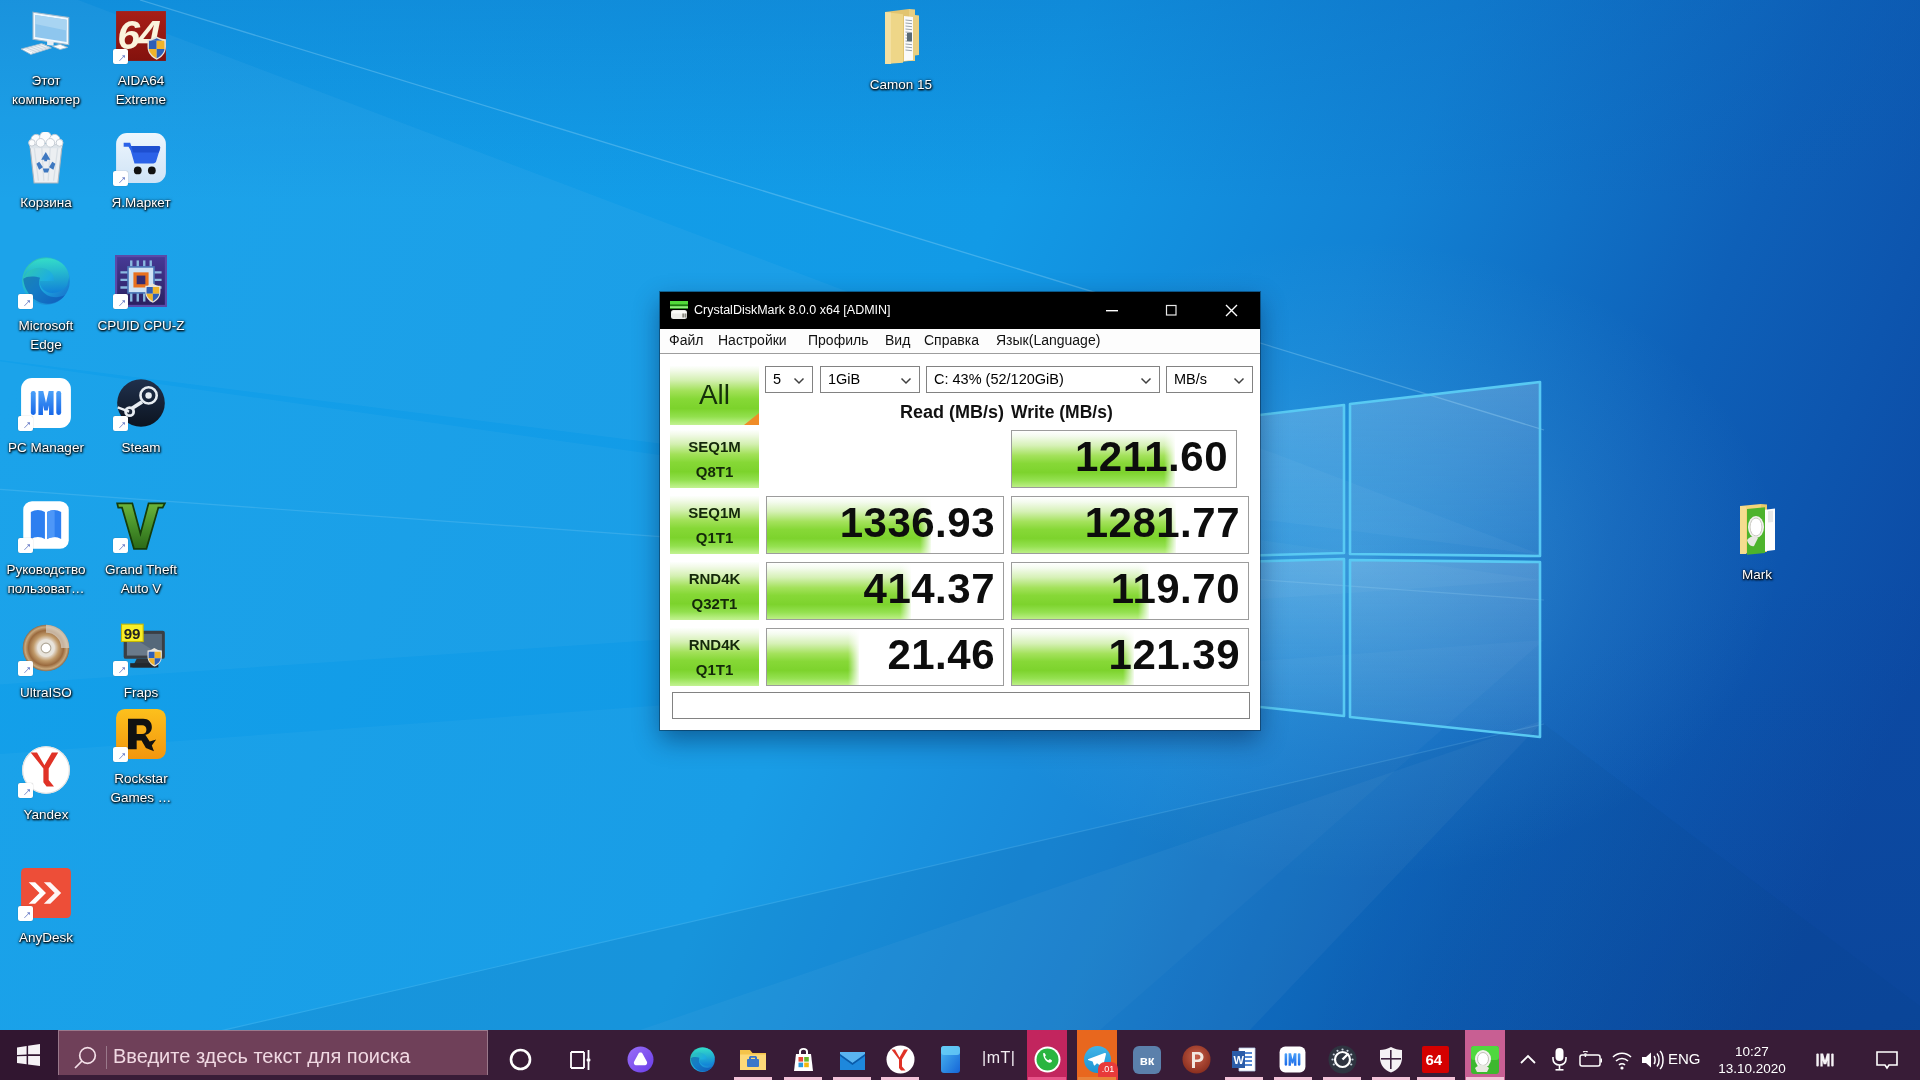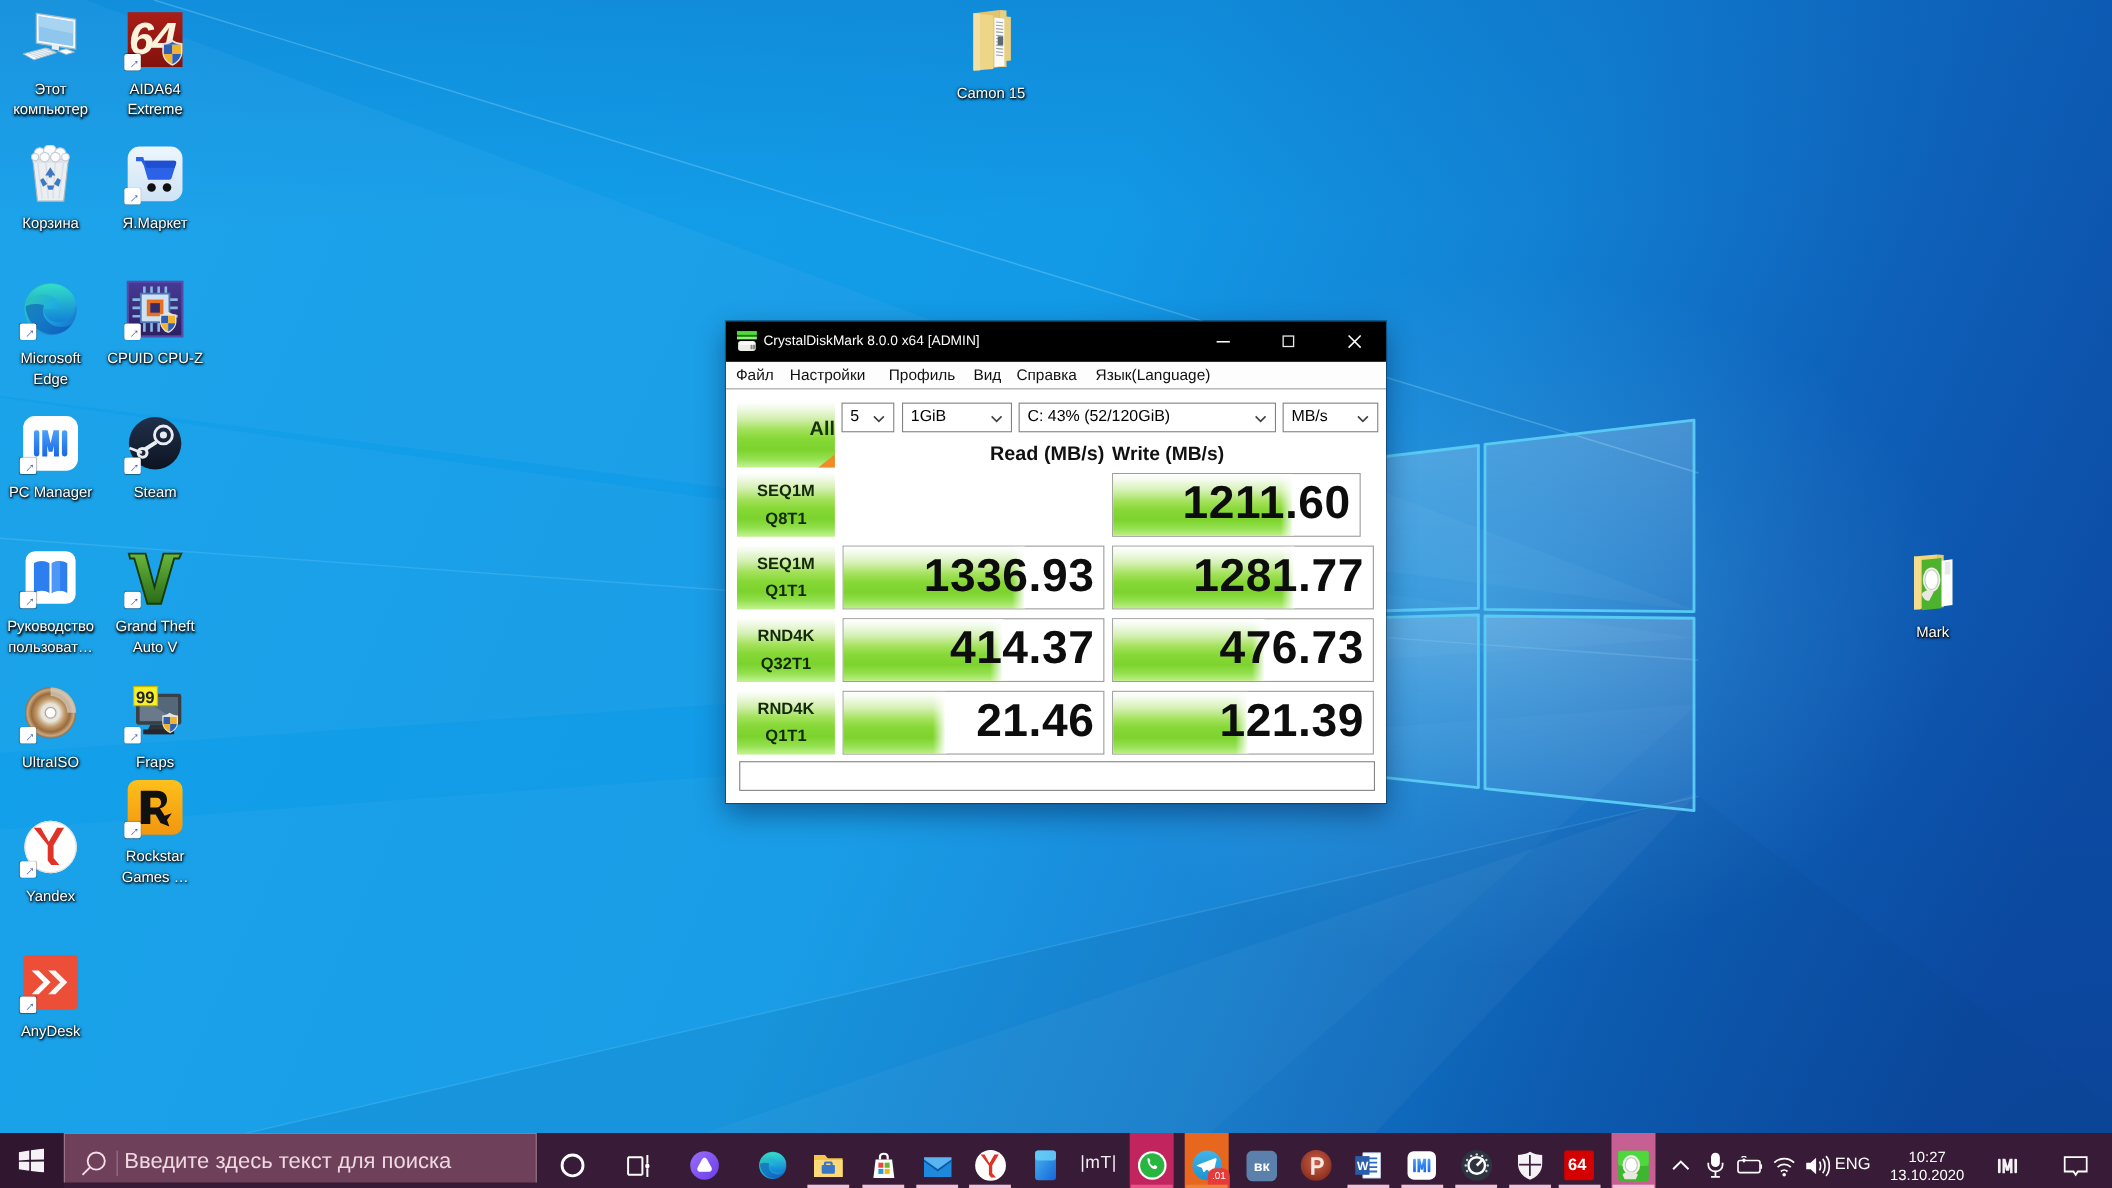--- a/index.html
+++ b/index.html
@@ -444,21 +444,21 @@
   <div id="menu">
     <span style="left:9px">Файл</span>
     <span style="left:58px">Настройки</span>
     <span style="left:148px">Профиль</span>
     <span style="left:225px">Вид</span>
     <span style="left:264px">Справка</span>
     <span style="left:336px">Язык(Language)</span>
   </div>
 
   <div class="abs grn" style="left:10px;top:74px;width:89px;height:59px;">
-    <div style="text-align:right;margin-top:13px;font-size:18px;font-weight:bold;color:#15300a">All</div>
+    <div style="text-align:center;margin-top:13px;font-size:28px;font-weight:normal;color:#15300a">All</div>
     <div class="abs" style="right:0;bottom:0;width:0;height:0;border-left:15px solid transparent;border-bottom:12px solid #f08c28"></div>
   </div>
   <div class="drop" style="left:105px;top:74px;width:48px">5<svg class="ch" width="12" height="8" viewBox="0 0 12 8">
           <path d="M1.5 1.5 L6 6 L10.5 1.5" stroke="#404040" fill="none" stroke-width="1.5"></path>
         </svg></div>
   <div class="drop" style="left:160px;top:74px;width:100px">1GiB<svg class="ch" width="12" height="8" viewBox="0 0 12 8">
           <path d="M1.5 1.5 L6 6 L10.5 1.5" stroke="#404040" fill="none" stroke-width="1.5"></path>
         </svg></div>
   <div class="drop" style="left:266px;top:74px;width:234px">C: 43% (52/120GiB)<svg class="ch" width="12" height="8" viewBox="0 0 12 8">
           <path d="M1.5 1.5 L6 6 L10.5 1.5" stroke="#404040" fill="none" stroke-width="1.5"></path>
@@ -505,21 +505,21 @@
   <div class="cell" style="left:106px;top:270px;width:238px;height:58px">
         <div class="fill" style="width:144px">
           <div class="fade"></div>
         </div>
         <div class="num">414.37</div>
       </div>
   <div class="cell" style="left:351px;top:270px;width:238px;height:58px">
         <div class="fill" style="width:137px">
           <div class="fade"></div>
         </div>
-        <div class="num">476.73</div>
+        <div class="num">119.70</div>
       </div>
 
   <div class="abs grn lab" style="left:10px;top:336px;width:89px;height:58px">
         <div>RND4K</div>
         <div>Q1T1</div>
       </div>
   <div class="cell" style="left:106px;top:336px;width:238px;height:58px">
         <div class="fill" style="width:92px">
           <div class="fade"></div>
         </div>

